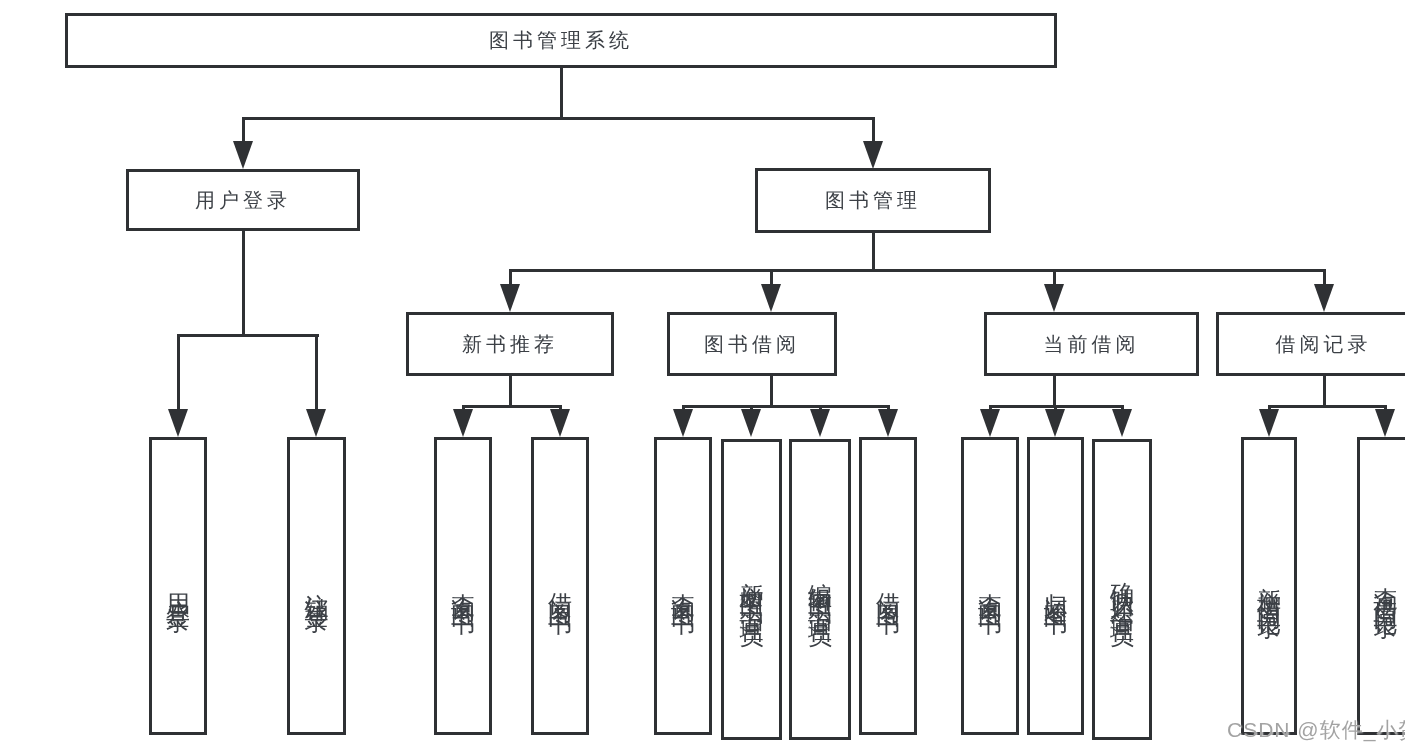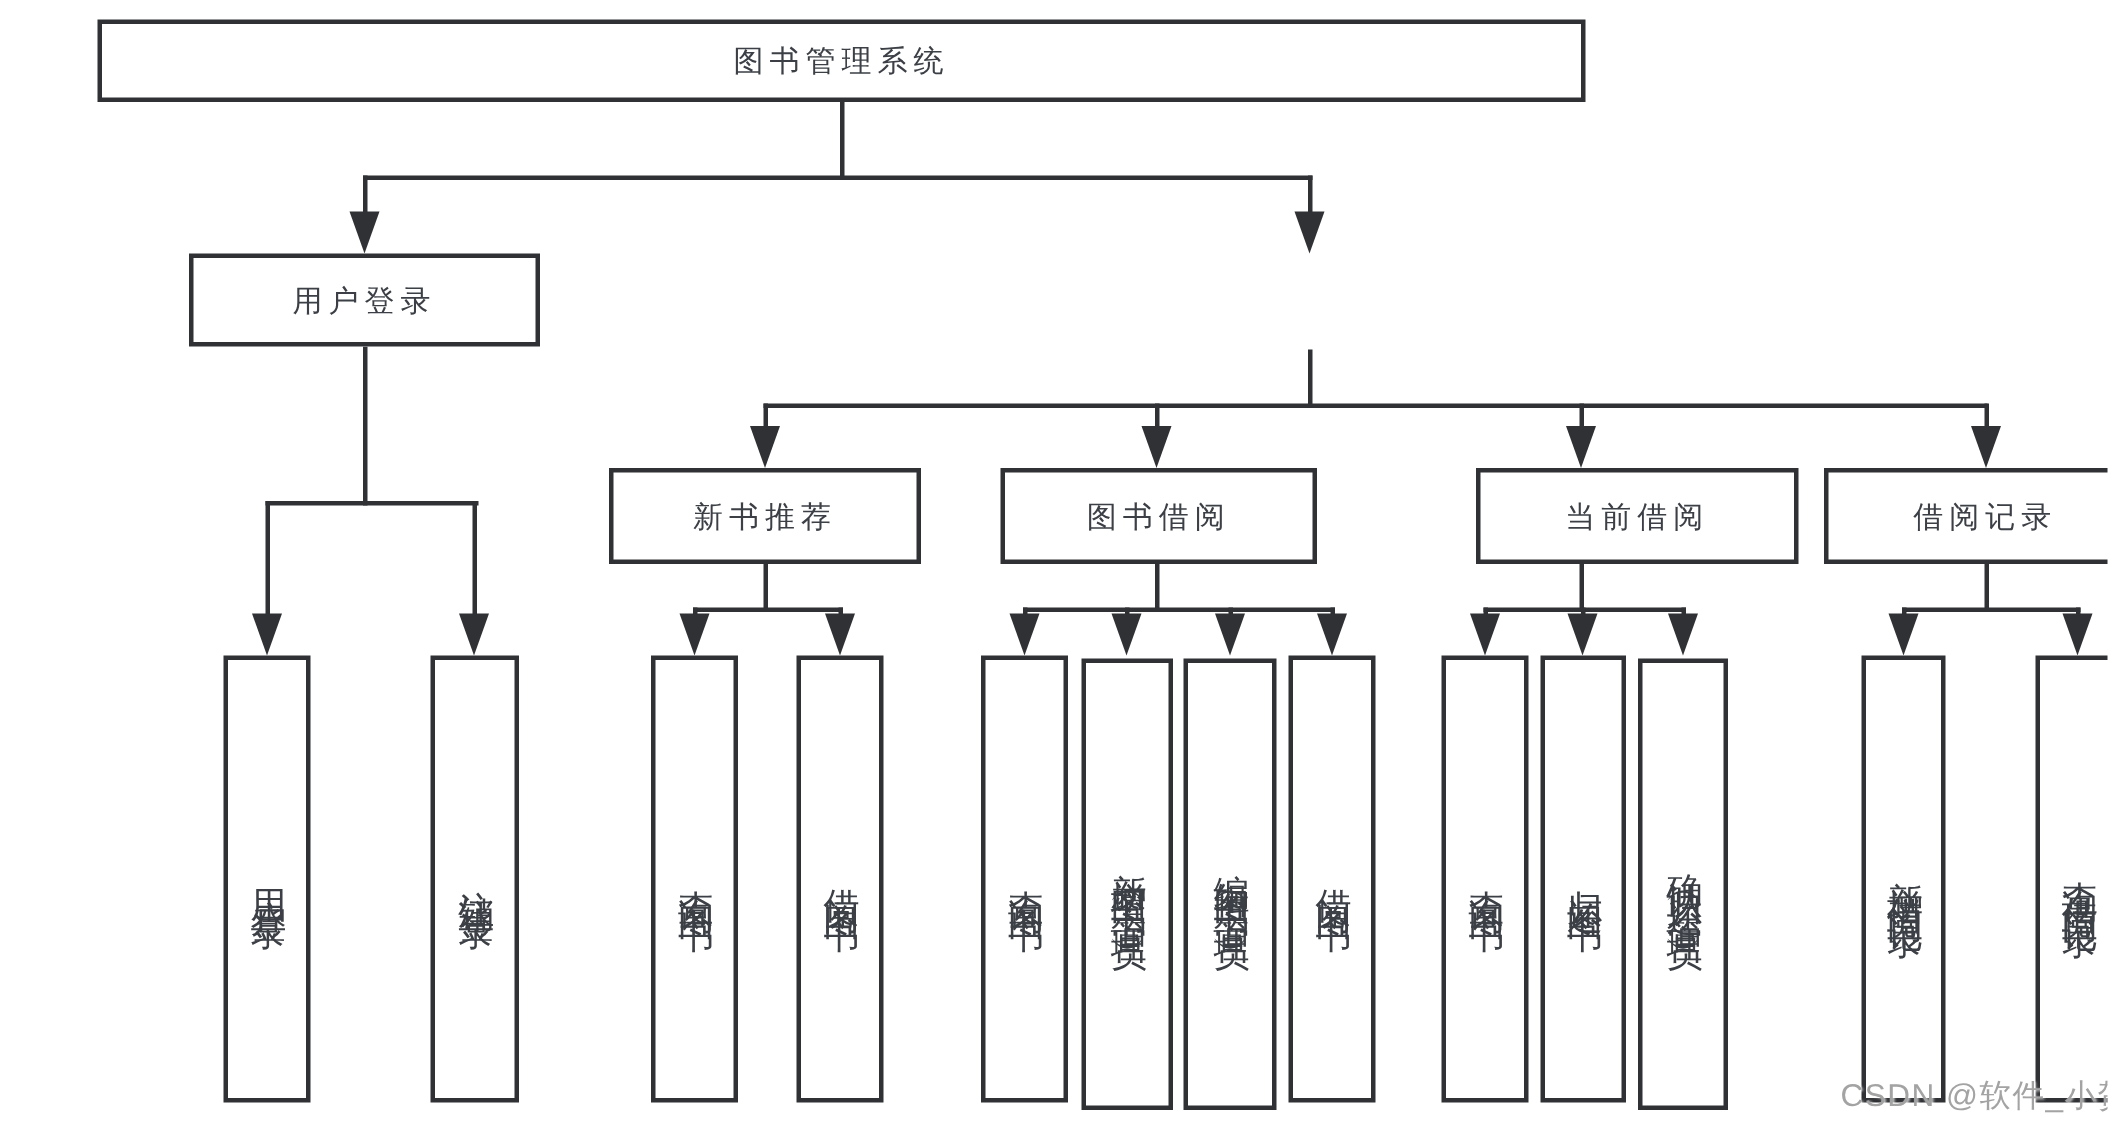--- a/index.html
+++ b/index.html
@@ -43,23 +43,24 @@
   }
 </style>
 </head>
 <body>
 
 <div id="canvas">
 
   <div class="hbox" style="left:21px;top:13px;width:992px;height:55px">图书管理系统</div>
 
   <div class="hbox" style="left:82px;top:169px;width:234px;height:62px">用户登录</div>
+  <div class="hbox" style="left:711px;top:168px;width:236px;height:65px">图书管理</div>
 
   <div class="hbox" style="left:362px;top:312px;width:208px;height:64px">新书推荐</div>
-  <div class="hbox" style="left:623px;top:312px;width:211px;height:64px">图书借阅</div>
+  <div class="hbox" style="left:623px;top:312px;width:170px;height:64px">图书借阅</div>
   <div class="hbox" style="left:940px;top:312px;width:215px;height:64px">当前借阅</div>
   <div class="hbox" style="left:1172px;top:312px;width:215px;height:64px">借阅记录</div>
 
   <div class="vbox" style="left:105px;top:437px;width:58px;height:298px">用户登录</div>
   <div class="vbox" style="left:243px;top:437px;width:59px;height:298px">注销登录</div>
 
   <div class="vbox" style="left:390px;top:437px;width:58px;height:298px">查询图书</div>
   <div class="vbox" style="left:487px;top:437px;width:58px;height:298px">借阅图书</div>
 
   <div class="vbox" style="left:610px;top:437px;width:58px;height:298px">查询图书</div>

